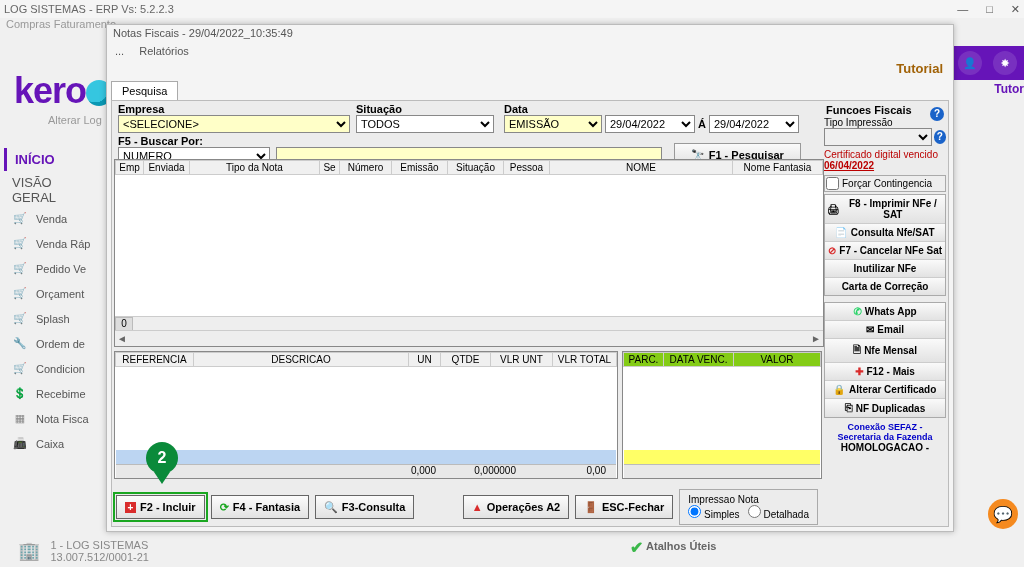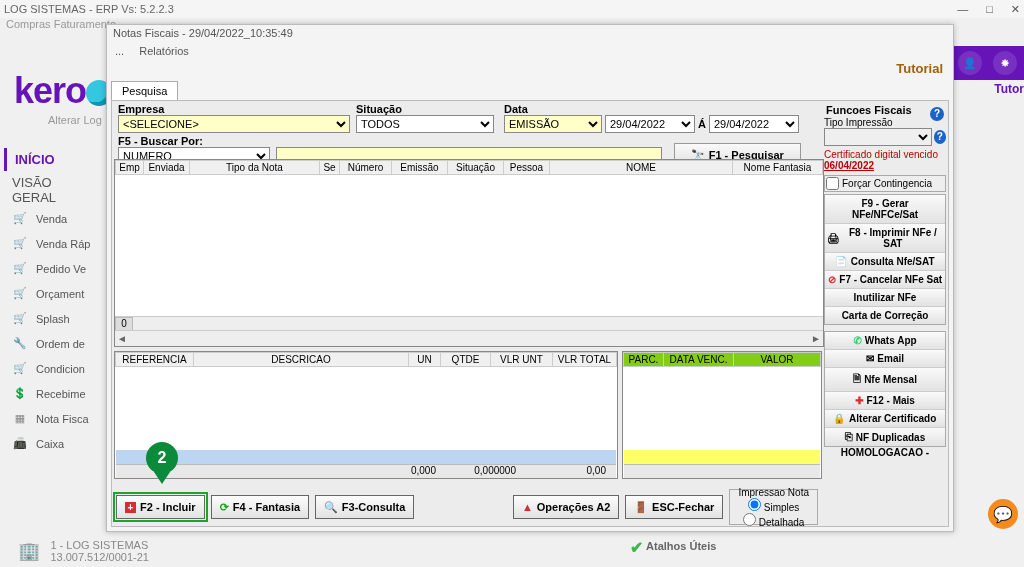--- a/index.html
+++ b/index.html
@@ -92,21 +92,21 @@
 
 .bbtns { position: absolute; bottom: 4px; left: 4px; right: 130px; height: 30px; display: flex; align-items: center; gap: 6px; }
 .bbtn { border: 1px solid #666; background: linear-gradient(#fcfcfc,#e2e2e2); height: 24px; padding: 0 8px; font-size: 11px; font-weight: 700; display: inline-flex; align-items: center; gap: 4px; cursor: pointer; }
 .bbtn.green-ring { outline: 2px solid #1aa721; outline-offset: 1px; }
 .bbtn .plus { color: #fff; background: #d92c2c; width: 11px; height: 11px; display: inline-flex; align-items: center; justify-content: center; font-size: 10px; }
 .bbtn .refresh { color: #1aa721; }
 .bbtn .lupa { color: #444; }
 .bbtn .warn { color: #d92c2c; }
 .bbtn .door { color: #1062c4; }
 .imp-nota { border: 1px solid #aaa; height: 30px; padding: 17px 8px; font-size: 10px; display: flex; flex-direction: column; justify-content: center; margin-left: auto; }
-.imp-nota .r { display: flex; align-items: center; flex-direction: column; }
+.imp-nota .r { display: flex; gap: 8px; align-items: center; }
 
 
 .step-badge { position: absolute; z-index: 20; top: 442px; left: 144px; width: 36px; height: 42px; }
 .step-badge .circle { width: 32px; height: 32px; border-radius: 50%; background: #0a8a3a; color: #fff; font-weight: 700; font-size: 16px; display: flex; align-items: center; justify-content: center; margin: auto; }
 .step-badge .tail { width: 0; height: 0; border-left: 8px solid transparent; border-right: 8px solid transparent; border-top: 12px solid #0a8a3a; margin: -2px auto 0; }
 
 </style>
 </head>
 <body>
 
@@ -250,23 +250,20 @@
       </div>
       <div class="cert">
         <span>Certificado digital vencido</span><br><b>06/04/2022</b>
       </div>
       <label class="chk">
         <input type="checkbox" style="">
         <span>Forçar Contingencia</span>
       </label>
       <div class="sbtn-group">
         <div class="sbtn">
-            <span>F9 - Gerar NFe/NFCe/Sat</span>
-          </div>
-        <div class="sbtn">
             <span class="ic">🖨</span>
             <span>F8 - Imprimir NFe / SAT</span>
           </div>
         <div class="sbtn">
             <span class="ic">📄</span>
             <span>Consulta Nfe/SAT</span>
           </div>
         <div class="sbtn">
             <span class="ic" style="color:#d92c2c">⊘</span>
             <span>F7 - Cancelar NFe Sat</span>
@@ -296,20 +293,23 @@
             <span>F12 - Mais</span>
           </div>
         <div class="sbtn">
             <span class="ic" style="color:#e8a500">🔒</span>
             <span>Alterar Certificado</span>
           </div>
         <div class="sbtn">
             <span class="ic">⎘</span>
             <span>NF Duplicadas</span>
           </div>
+      </div>
+      <div class="sefaz">
+        <span>Conexão SEFAZ -</span><br><span>Secretaria da Fazenda</span>
       </div>
       <div class="homolog">HOMOLOGACAO -</div>
     </div>
 
     <div class="grid1">
       <table style="width:100%; border-collapse:collapse;">
         <tbody>
             <tr>
           <th style="width:28px">Emp</th>
           <th style="width:46px">Enviada</th>

